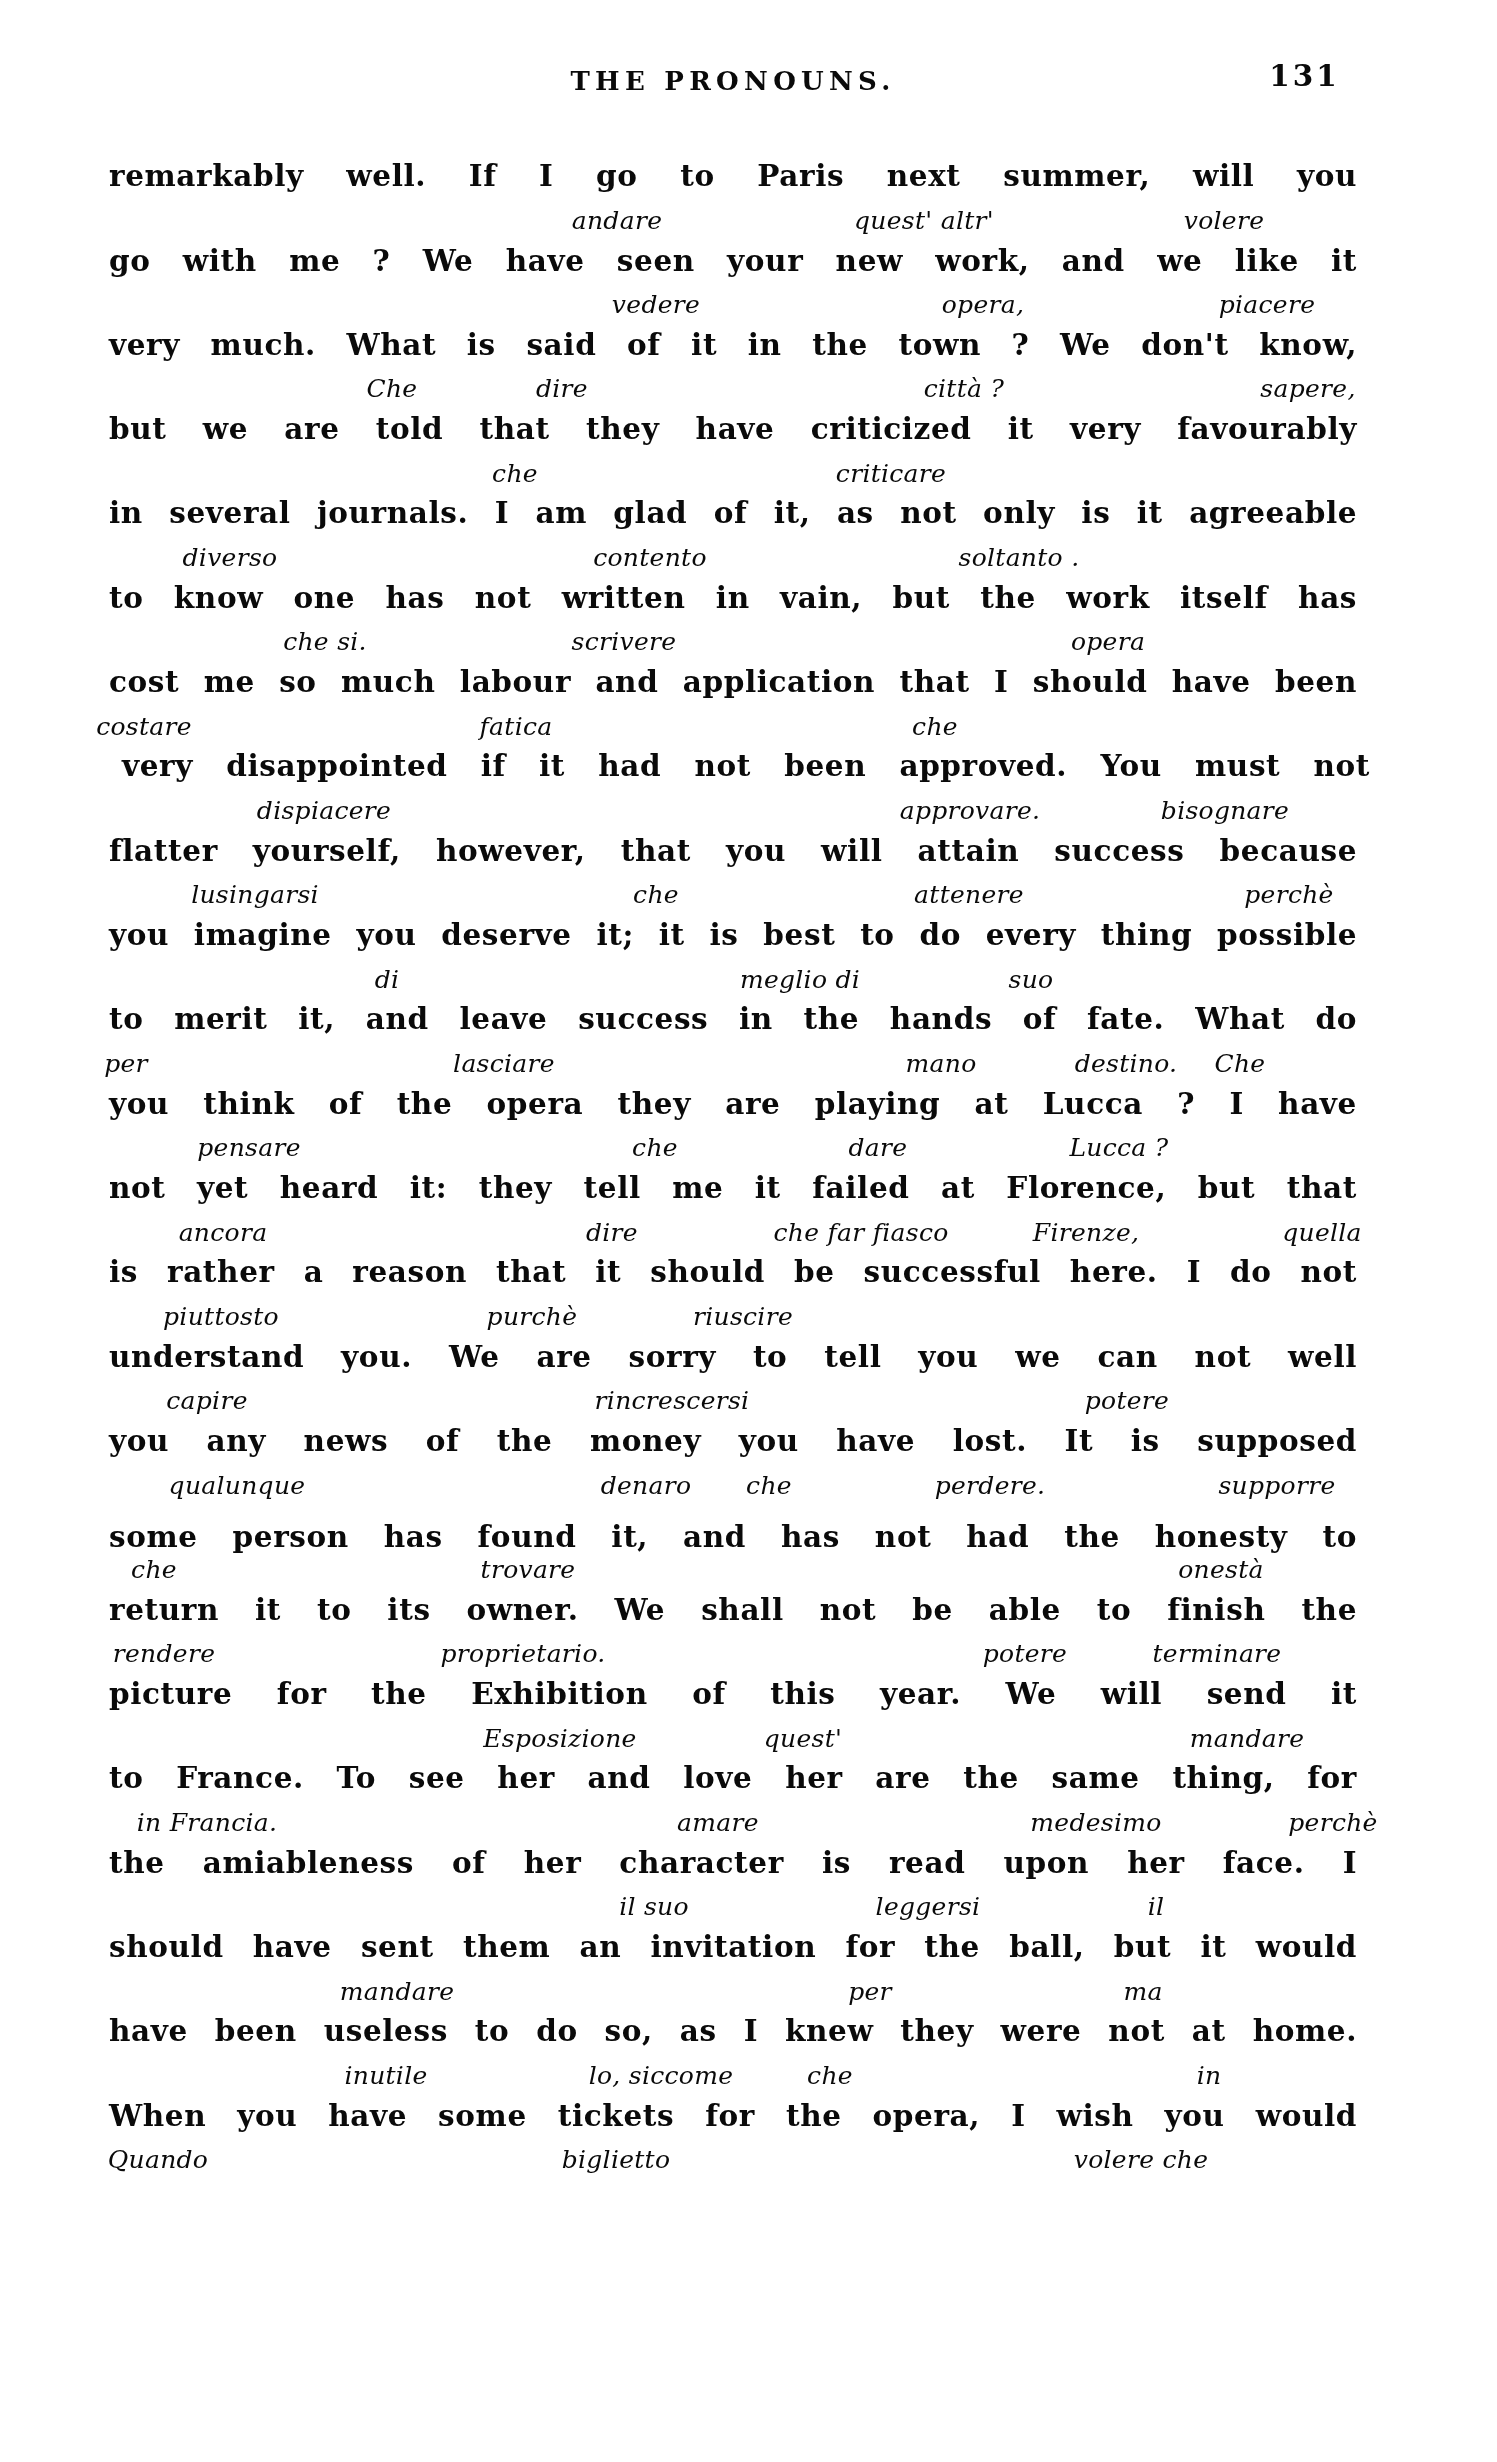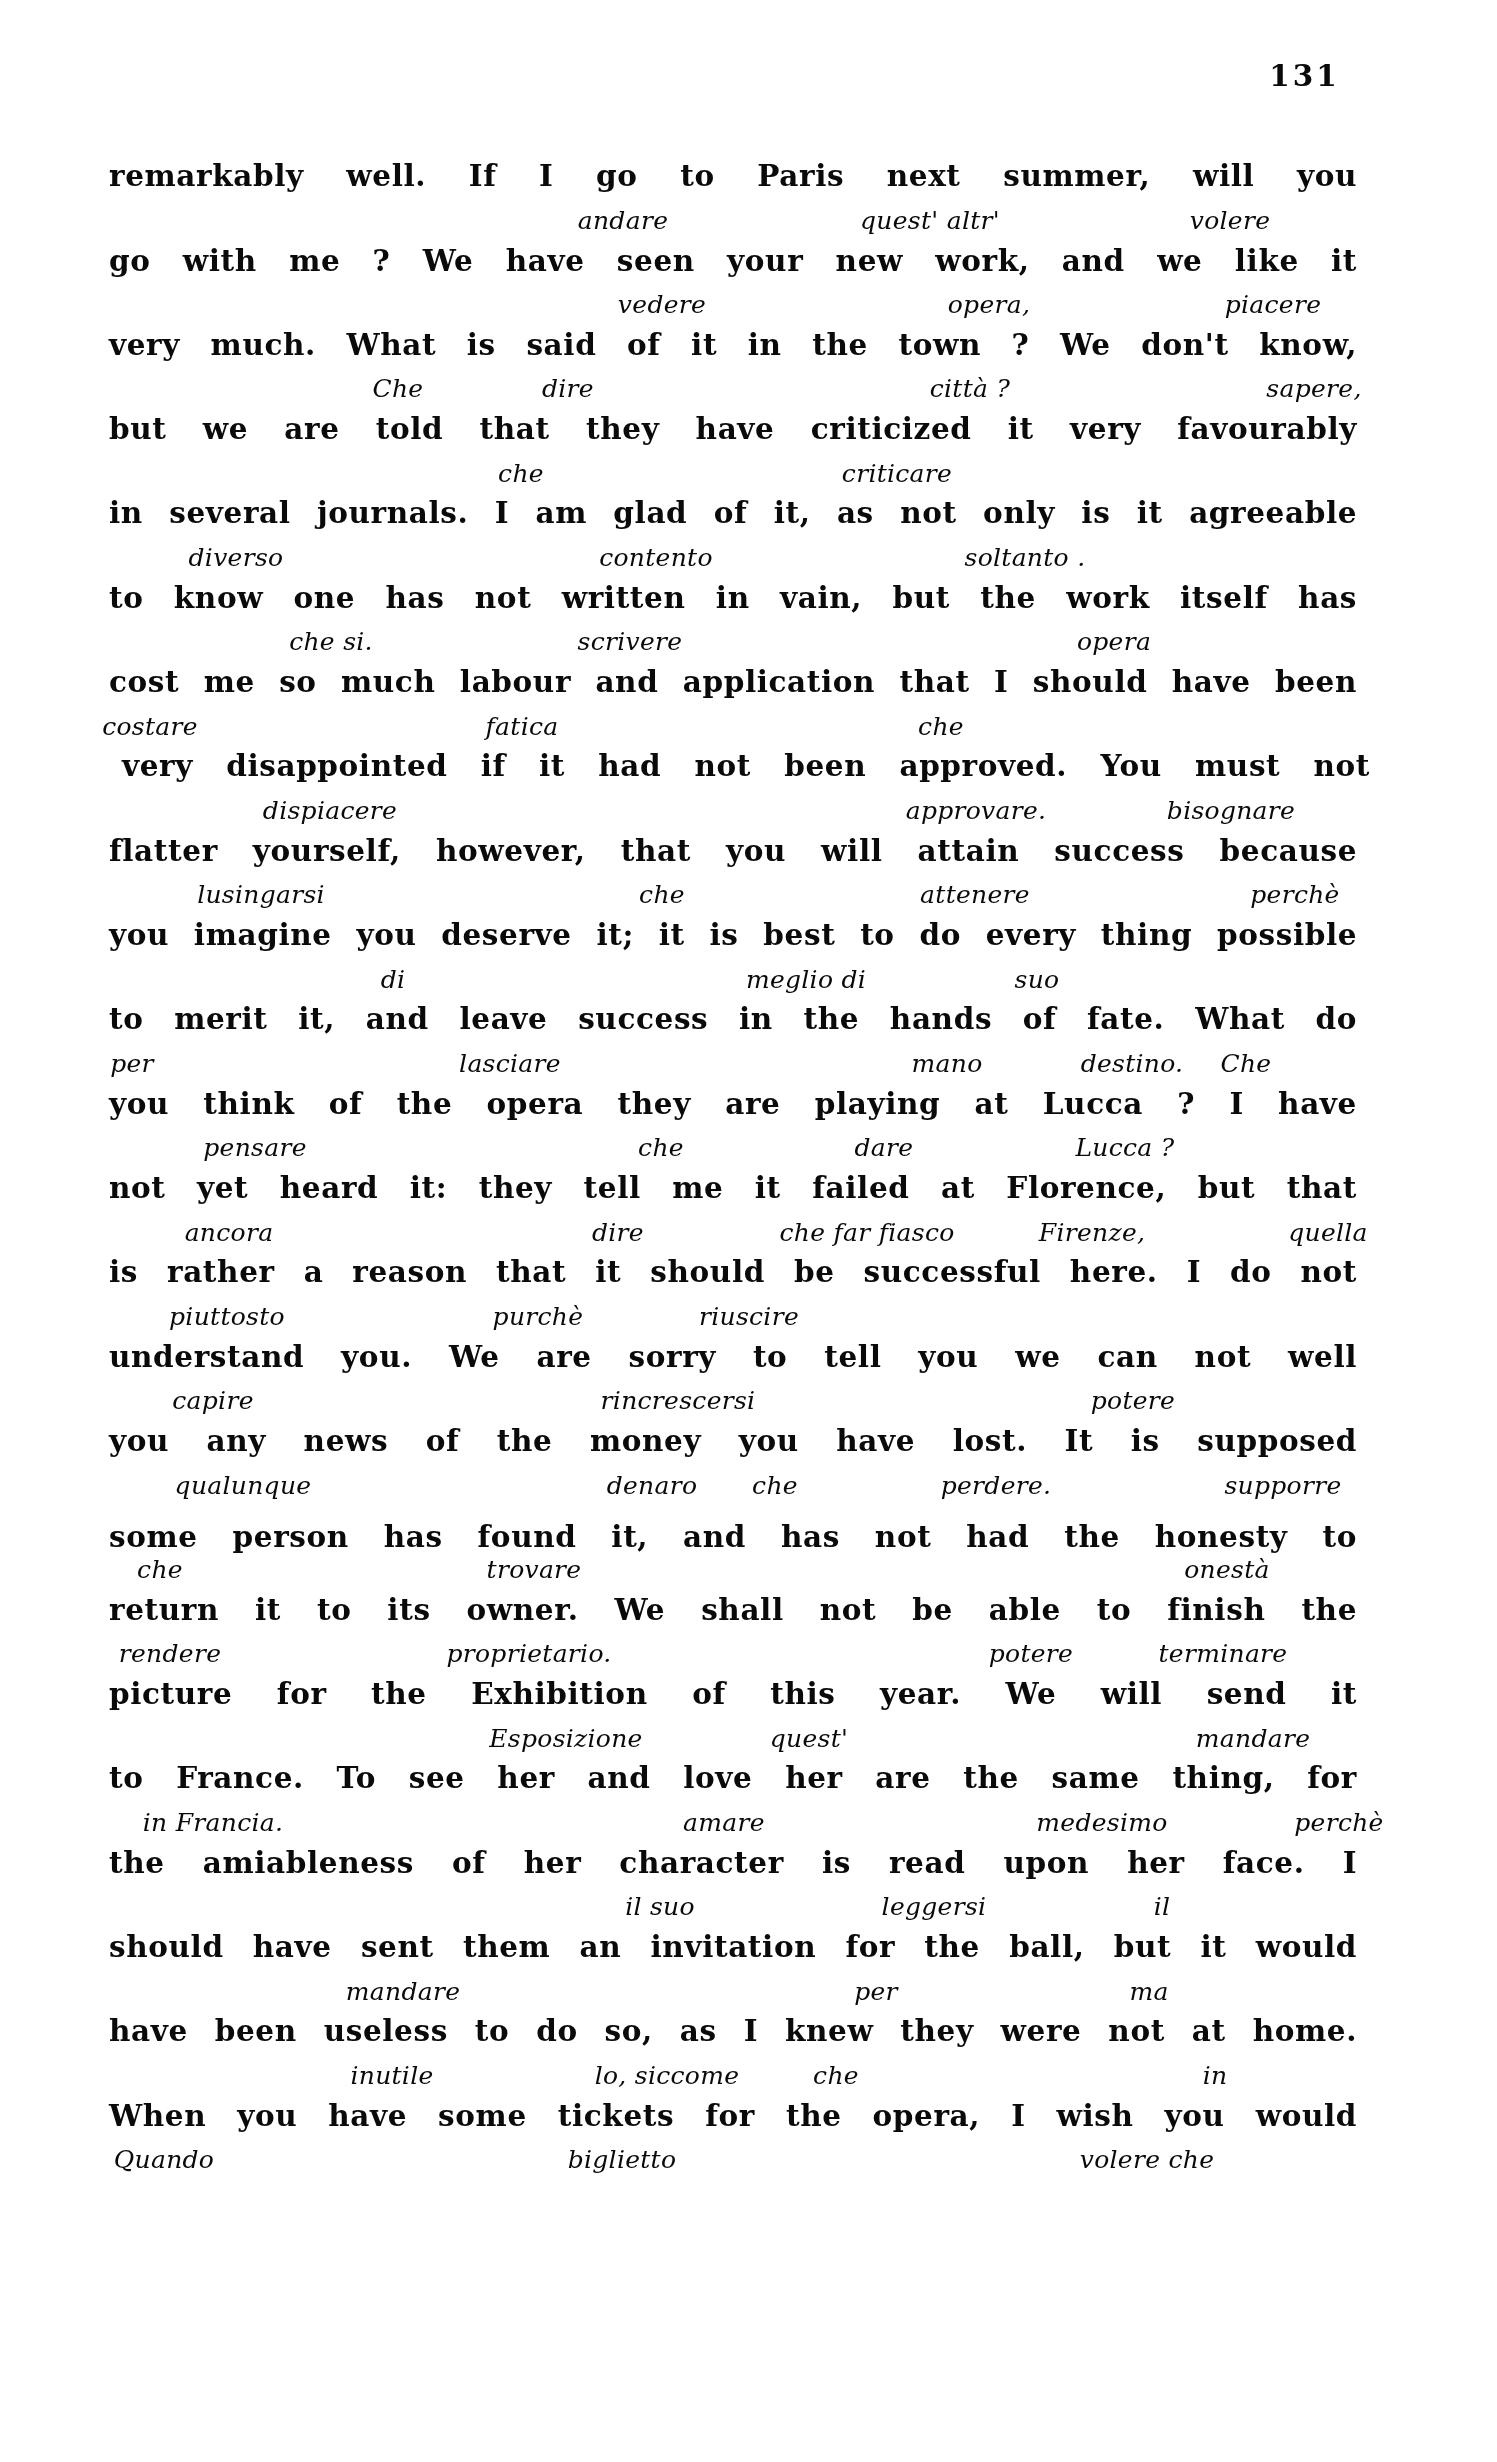--- a/index.html
+++ b/index.html
@@ -21,32 +21,33 @@
     text-align:center; font-weight:bold; font-size:29.5px;
     letter-spacing:3px; line-height:33px;
   }
   .tline {
     position:absolute; left:109px; width:1248px;
     text-align:justify; text-align-last:justify;
     -moz-text-align-last:justify;
     font-weight:bold; font-size:29.5px; line-height:37px;
     letter-spacing:0.6px; color:var(--ink);
   }
-  .gline { position:absolute; left:6px; width:1462px; height:31px; }
+  .gline { position:absolute; left:0; width:1462px; height:31px; }
   .gw {
     position:absolute; top:0; transform:translateX(-50%);
     font-style:italic; font-weight:normal; font-size:25px;
     line-height:28px; white-space:pre; letter-spacing:0.3px;
     color:var(--ink);
   }
 </style>
 </head>
 <body>
 
 <div class="page">
+  <div class="running-head">THE PRONOUNS.</div>
   <div class="page-num">131</div>
   <div>
       <div class="tline" style="top: 157px;"><span class="w">remarkably</span> <span class="w">well.</span> <span class="w">If</span> <span class="w">I</span> <span class="w">go</span> <span class="w">to</span> <span class="w">Paris</span> <span class="w">next</span> <span class="w">summer,</span> <span class="w">will</span> <span class="w">you</span></div>
       <div class="gline" style="top: 207px;">
         <span class="gw" style="left: 617px;">andare</span>
         <span class="gw" style="left: 924px;">quest' altr'</span>
         <span class="gw" style="left: 1224px;">volere</span>
       </div>
       <div class="tline" style="top: 242px;"><span class="w">go</span> <span class="w">with</span> <span class="w">me&nbsp;?</span> <span class="w">We</span> <span class="w">have</span> <span class="w">seen</span> <span class="w">your</span> <span class="w">new</span> <span class="w">work,</span> <span class="w">and</span> <span class="w">we</span> <span class="w">like</span> <span class="w">it</span></div>
       <div class="gline" style="top: 291px;">

